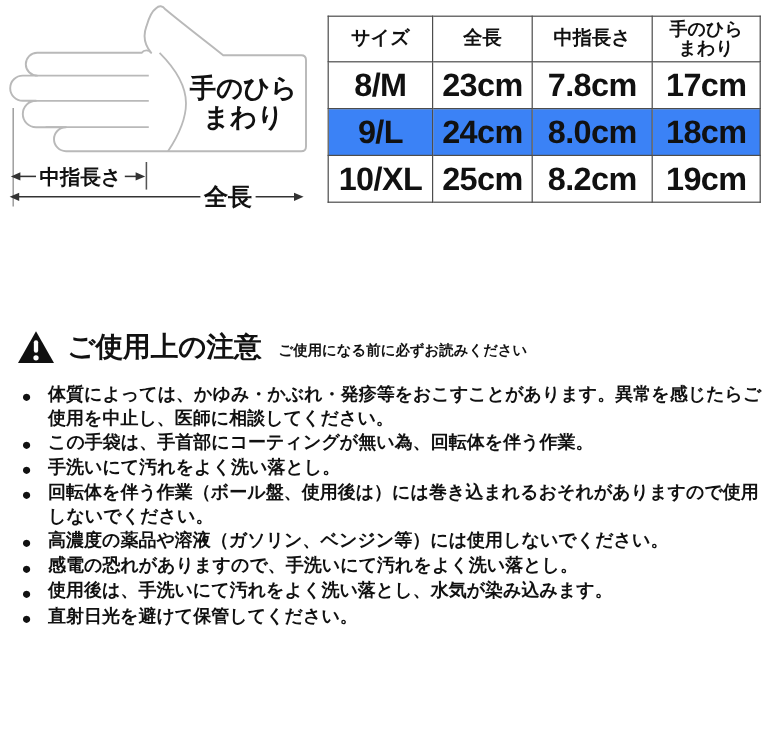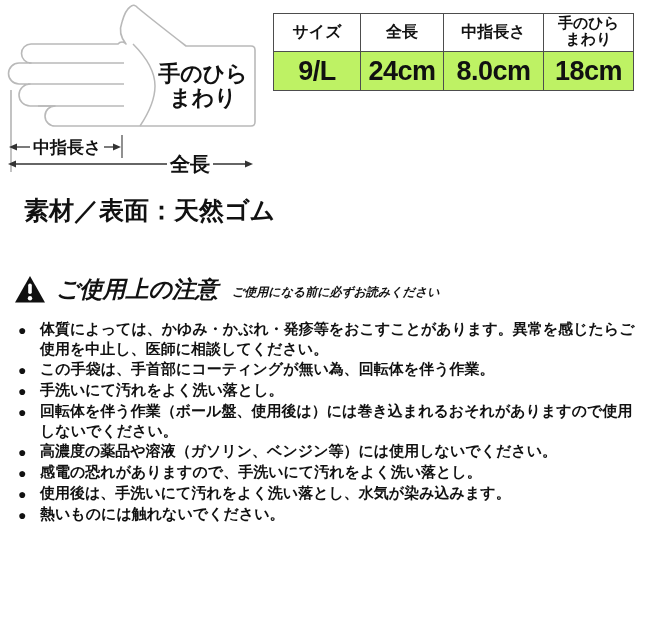--- a/index.html
+++ b/index.html
@@ -17,36 +17,36 @@
   
   #size-table {
     position:absolute; left:273px; top:13px;
     border-collapse:collapse; table-layout:fixed;
     text-align:center;
   }
   #size-table th, #size-table td {
     border:1px solid #4d4d4d; text-align:center; vertical-align:middle;
     background:#ffffff; font-weight:700; overflow:hidden;
   }
-  #size-table th { height:38px; font-size:16px;font-family:Liberation Mono, monospace; }
+  #size-table th { height:38px; font-size:16px; }
   #size-table th .th-line { display:block; line-height:16px; font-size:15px; }
   #size-table td { height:39px; font-size:27px; letter-spacing:-0.5px; }
-  #size-table tr.hl td { background:#bef264;margin-top:30px; }
+  #size-table tr.hl td { background:#3b82f6;margin-top:30px; }
 
   
   #materials {
     position:absolute; left:24px; top:194px;
     font-size:25px; font-weight:700; line-height:33px; white-space:nowrap;
   }
   #materials .ghost { visibility:hidden; }
 
   
   #warning-header {
     position:absolute; left:14px; top:273px; height:32px;
-    display:flex; align-items:center; white-space:nowrap;font-style:italic;
+    display:flex; align-items:center; white-space:nowrap;
   }
   #warning-header .w-title { margin-left:10px; font-size:23px; font-weight:700; }
   #warning-header .w-sub   { margin-left:14px; font-size:12px; font-weight:700; padding-top:7px; }
 
   
   #warnings { position:absolute; left:18px; top:319px; width:618px; }
   .w-item { display:flex; }
   .w-item .bullet {
     flex:0 0 22px; width:22px; font-size:14px; line-height:20px; padding-top:1px;
   }
@@ -107,33 +107,42 @@
       <th>サイズ</th>
       <th>全長</th>
       <th>中指長さ</th>
       <th>
         <span class="th-line">手のひら</span>
         <span class="th-line">まわり</span>
       </th>
     </tr>
   </thead>
   <tbody>
+    <tr>
+      <td>8/M</td>
+      <td>23cm</td>
+      <td>7.8cm</td>
+      <td>17cm</td>
+    </tr>
     <tr class="hl">
       <td>9/L</td>
       <td>24cm</td>
       <td>8.0cm</td>
       <td>18cm</td>
     </tr>
+    <tr>
+      <td>10/XL</td>
+      <td>25cm</td>
+      <td>8.2cm</td>
+      <td>19cm</td>
+    </tr>
   </tbody>
 </table>
 
 <div id="materials">
-  <div class="mat-line">
-    <span>素材／</span><span>表面：天然ゴム</span>
-  </div>
 </div>
 
 <div id="warning-header">
   <svg width="32" height="29" viewBox="0 0 32 29">
     <path d="M16,1 L31,27.5 H1 Z" fill="#101010"></path>
     <rect x="14.2" y="8.5" width="3.6" height="10.5" rx="1.8" fill="#ffffff"></rect>
     <circle cx="16" cy="23.2" r="2.2" fill="#ffffff"></circle>
   </svg>
   <span class="w-title">ご使用上の注意</span>
   <span class="w-sub">ご使用になる前に必ずお読みください</span>
@@ -163,15 +172,15 @@
   <div class="w-item">
     <span class="bullet">●</span>
     <span class="w-text">感電の恐れがありますので、手洗いにて汚れをよく洗い落とし。</span>
   </div>
   <div class="w-item">
     <span class="bullet">●</span>
     <span class="w-text">使用後は、手洗いにて汚れをよく洗い落とし、水気が染み込みます。</span>
   </div>
   <div class="w-item">
     <span class="bullet">●</span>
-    <span class="w-text">熱いものには触れないでください。</span>
+    <span class="w-text">直射日光を避けて保管してください。</span>
   </div>
 </div>
 
 </body></html>

